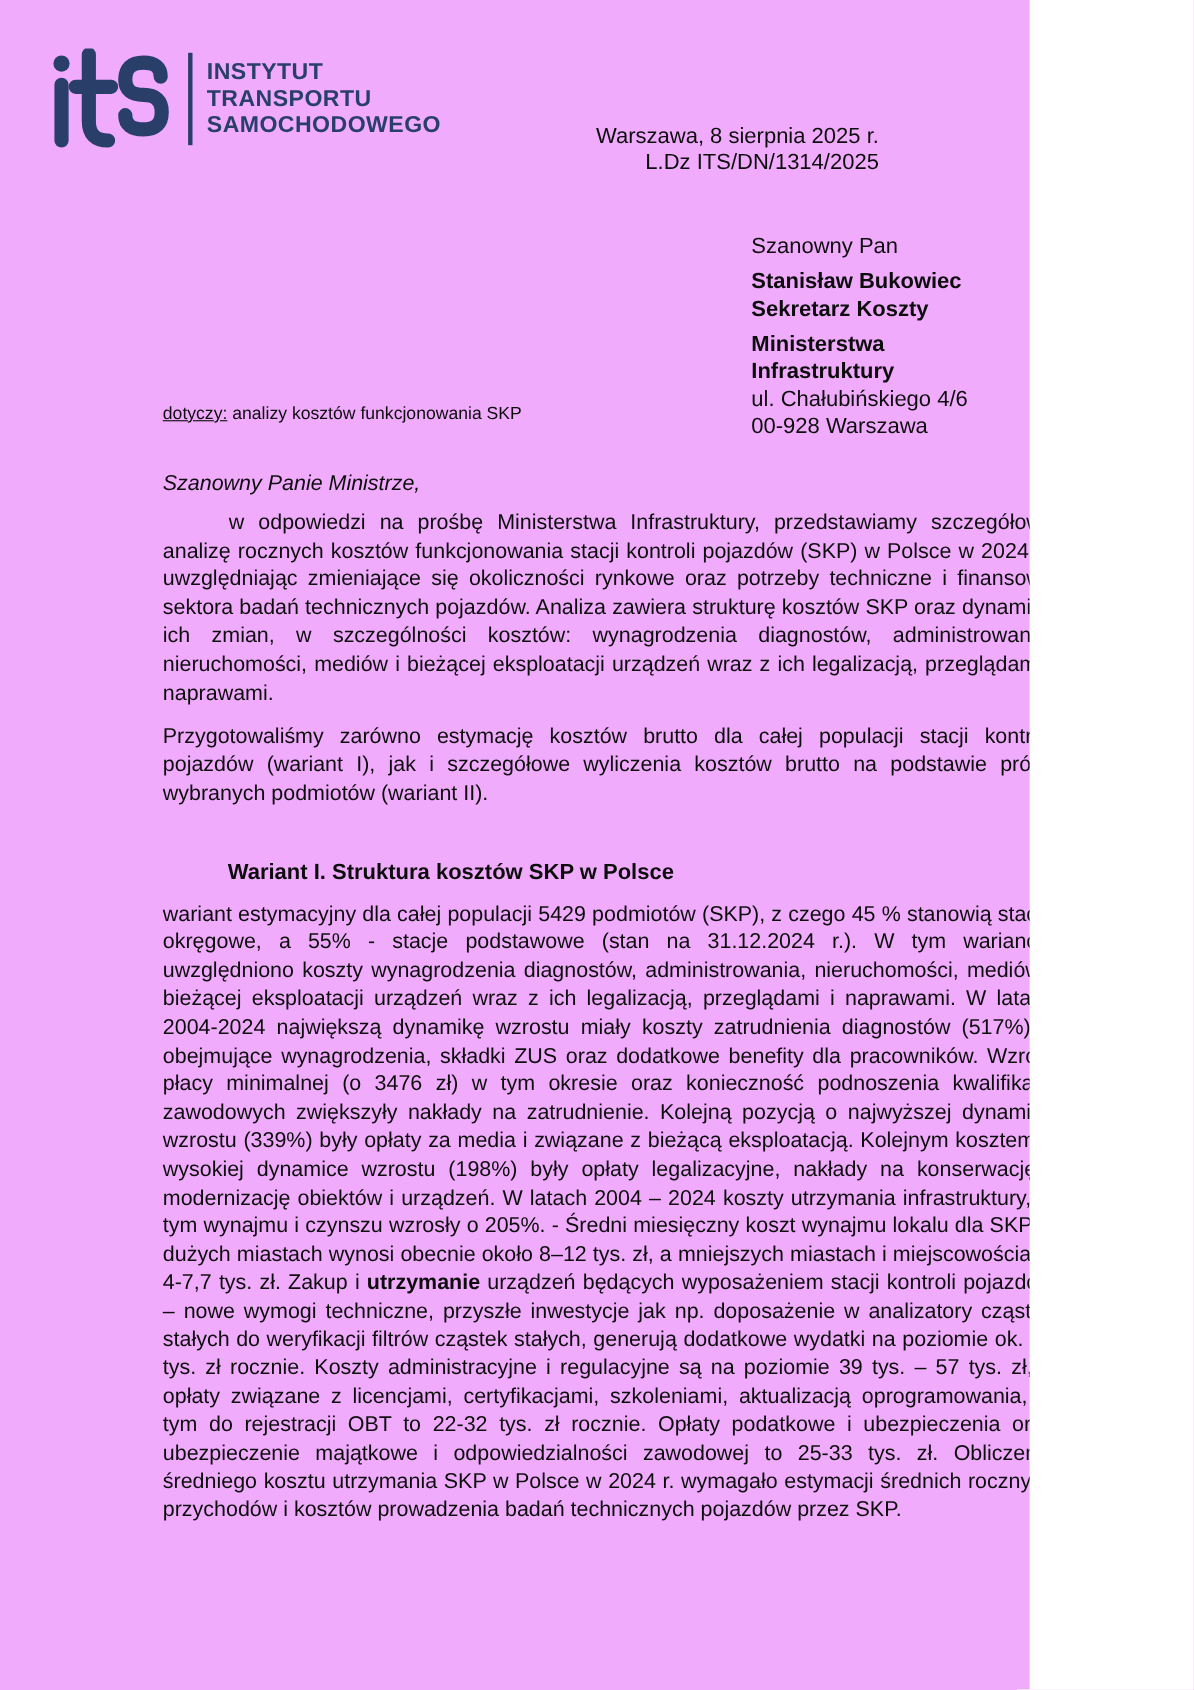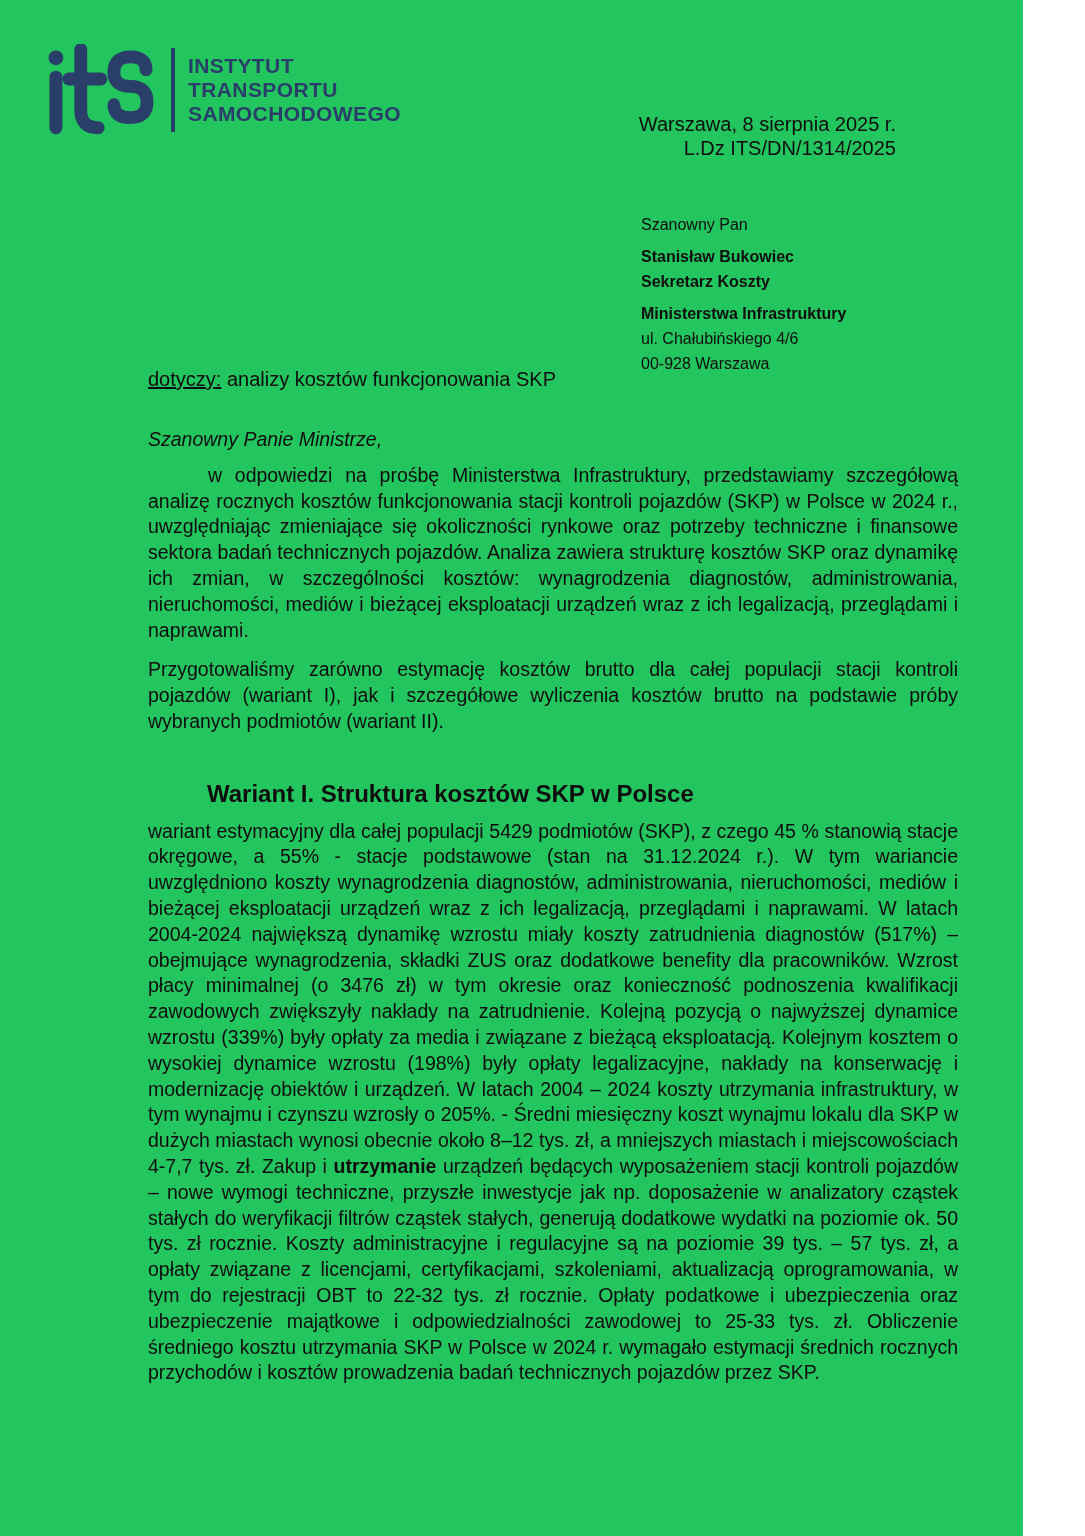--- a/index.html
+++ b/index.html
@@ -1,20 +1,20 @@
 <!DOCTYPE html>
 <html lang="pl"><head>
 <meta charset="utf-8">
 <style>
   html, body { margin: 0; padding: 0; background: #ffffff; }
   .page {
     position: relative;
-    width: 1023px;
+    width: 936px;
     height: 1536px;
-    background: #22c55e;
+    background: #f0abfc;
     font-family: "Liberation Sans", sans-serif;
     color: #0d0d0d;
     overflow: hidden;
     text-decoration: underline;
   }
 
   
   .logo { position: absolute; left: 45px; top: 44px; display: flex; align-items: center; }
   .logo-monogram { display: block; }
   .logo-sep { width: 4px; height: 84px; background: #293e69; margin: 0 13px 0 14px; }
@@ -22,60 +22,60 @@
     color: #293e69;
     font-weight: bold;
     font-size: 21px;
     line-height: 24px;
     letter-spacing: 0.4px;
   }
 
   
   .dateline {
     position: absolute;
-    right: 127px; top: 112px;
+    right: 137px; top: 112px;
     text-align: right;
     font-size: 20px;
     line-height: 24px;
   }
 
   
   .recipient {
     position: absolute;
-    left: 641px; top: 212px;
-    font-size: 16px;
+    left: 683px; top: 212px;
+    font-size: 20px;
     line-height: 25px;
   }
   .recipient .gap-after { margin-bottom: 7px; }
   .recipient .bold { font-weight: bold; }
 
   
   .subject {
     position: absolute;
     left: 148px; top: 368px;
-    font-size: 20px;
+    font-size: 16px;
   }
   .subject .u { text-decoration: underline; }
 
   
   .letter-body {
     position: absolute;
     left: 148px; top: 427px;
     width: 810px;
     font-size: 19.5px;
     line-height: 25.8px;
   }
   .letter-body p {
     margin: 0 0 14px 0;
     text-align: justify;
   }
   .greeting { font-style: italic; margin-bottom: 10px !important; text-align: right; }
   .indent-first { text-indent: 60px; }
   .section-heading {
-    font-size: 24px;
+    font-size: 20px;
     font-weight: bold;
     margin: 46px 0 12px 0;
     text-indent: 59px;
   }
   .bold-term { font-weight: bold; }
 </style>
 </head>
 <body>
 
 <div class="page">

